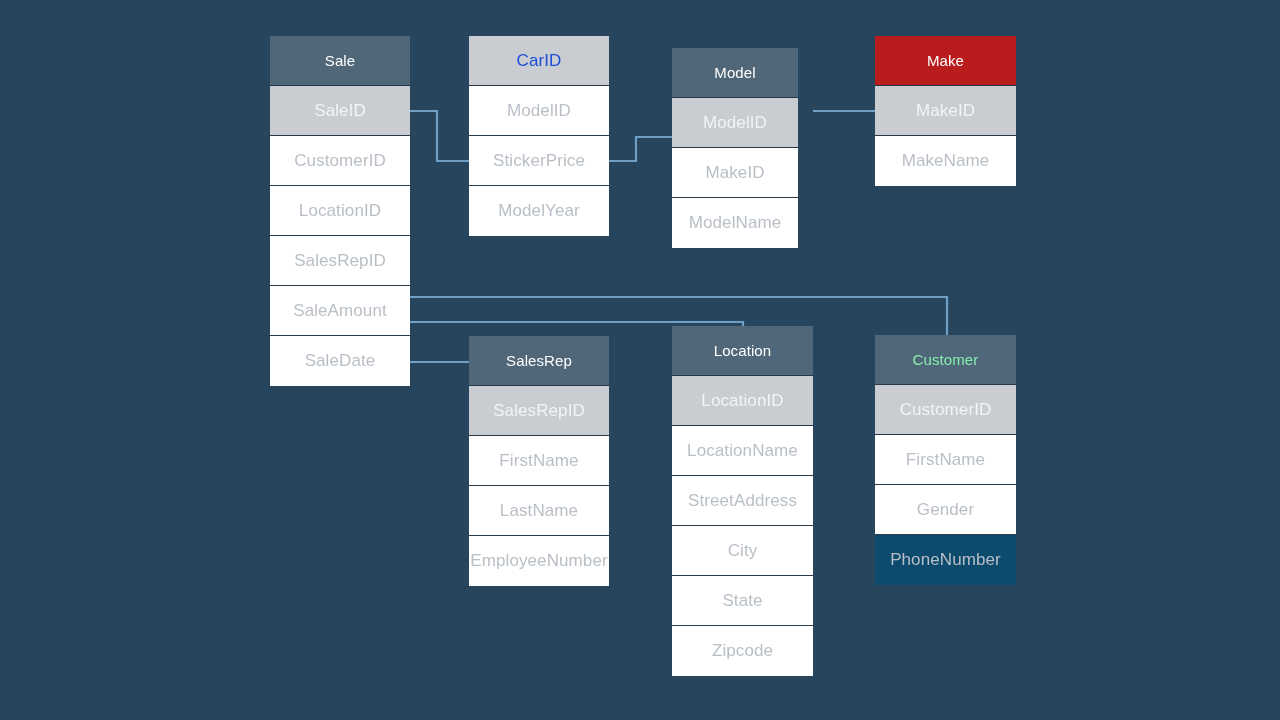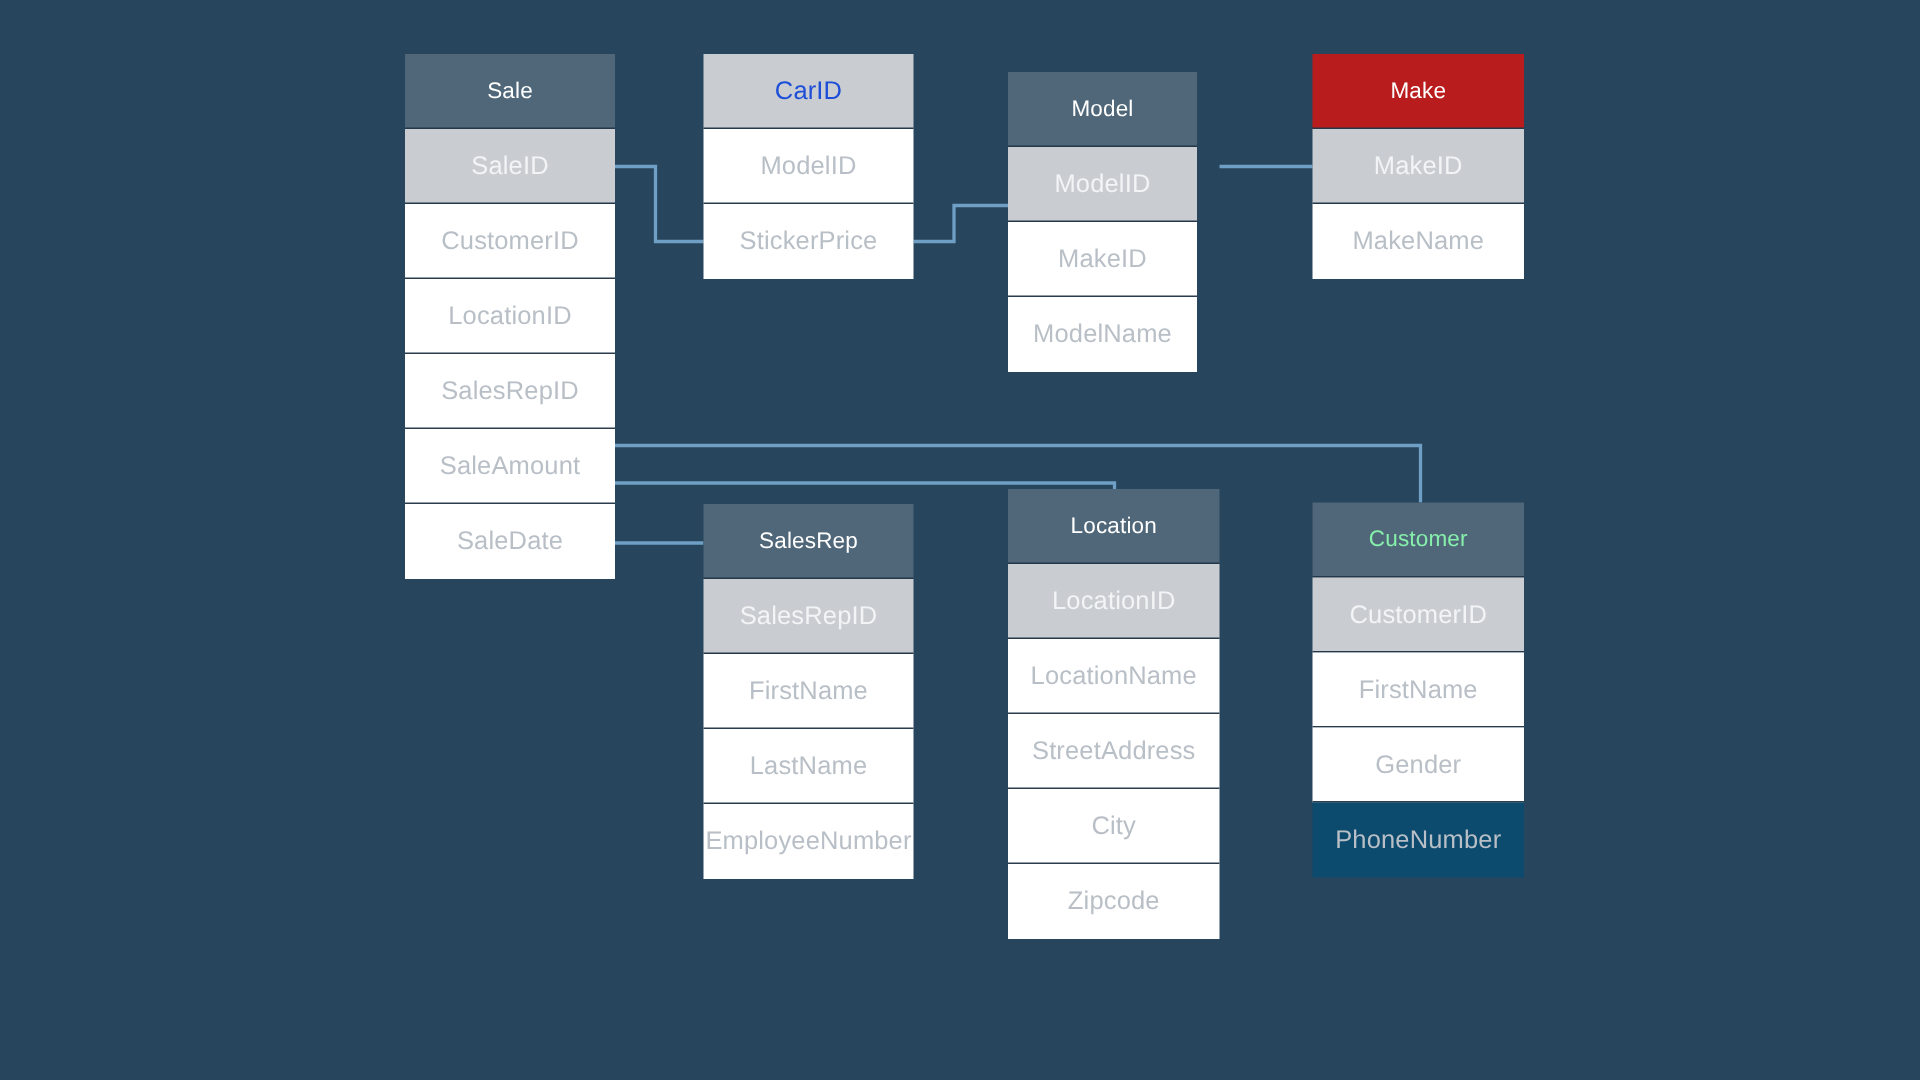--- a/index.html
+++ b/index.html
@@ -86,20 +86,21 @@
         <div class="field attr" style="background: rgb(255, 255, 255);">CustomerID</div>
         <div class="field attr" style="background: rgb(255, 255, 255);">LocationID</div>
         <div class="field attr" style="background: rgb(255, 255, 255);">SalesRepID</div>
         <div class="field attr" style="background: rgb(255, 255, 255);">SaleAmount</div>
         <div class="field attr" style="background: rgb(255, 255, 255);">SaleDate</div>
       </div>
       <div class="entity" style="left: 469px; top: 36px; width: 140px;">
         <div class="field pk" style="background: rgb(201, 205, 210); color: #1d4ed8;">CarID</div>
         <div class="field attr" style="background: rgb(255, 255, 255);">ModelID</div>
         <div class="field attr" style="background: rgb(255, 255, 255);">StickerPrice</div>
+        <div class="field attr" style="background: rgb(255, 255, 255);">ModelYear</div>
       </div>
       <div class="entity" style="left: 672px; top: 48px; width: 126px;">
         <div class="entity-header" style="background: rgb(79, 103, 120); color: rgb(255, 255, 255);">Model</div>
         <div class="field pk" style="background: rgb(201, 205, 210); color: rgb(242, 244, 246);">ModelID</div>
         <div class="field attr" style="background: rgb(255, 255, 255);">MakeID</div>
         <div class="field attr" style="background: rgb(255, 255, 255);">ModelName</div>
       </div>
       <div class="entity" style="left: 875px; top: 36px; width: 141px;">
         <div class="entity-header" style="background: #b91c1c; color: rgb(255, 255, 255);">Make</div>
         <div class="field pk" style="background: rgb(201, 205, 210); color: rgb(242, 244, 246);">MakeID</div>
@@ -111,20 +112,21 @@
         <div class="field attr" style="background: rgb(255, 255, 255);">FirstName</div>
         <div class="field attr" style="background: rgb(255, 255, 255);">LastName</div>
         <div class="field attr" style="background: rgb(255, 255, 255);">EmployeeNumber</div>
       </div>
       <div class="entity" style="left: 672px; top: 326px; width: 141px;">
         <div class="entity-header" style="background: rgb(79, 103, 120); color: rgb(255, 255, 255);">Location</div>
         <div class="field pk" style="background: rgb(201, 205, 210); color: rgb(242, 244, 246);">LocationID</div>
         <div class="field attr" style="background: rgb(255, 255, 255);">LocationName</div>
         <div class="field attr" style="background: rgb(255, 255, 255);">StreetAddress</div>
         <div class="field attr" style="background: rgb(255, 255, 255); text-align: center;">City</div>
+        <div class="field attr" style="background: rgb(255, 255, 255);">State</div>
         <div class="field attr" style="background: rgb(255, 255, 255);">Zipcode</div>
       </div>
       <div class="entity" style="left: 875px; top: 335px; width: 141px;">
         <div class="entity-header" style="background: rgb(79, 103, 120); color: #86efac;">Customer</div>
         <div class="field pk" style="background: rgb(201, 205, 210); color: rgb(242, 244, 246);">CustomerID</div>
         <div class="field attr" style="background: rgb(255, 255, 255);">FirstName</div>
         <div class="field attr" style="background: rgb(255, 255, 255);">Gender</div>
         <div class="field attr" style="background: #0c4a6e;">PhoneNumber</div>
       </div>
     </div>

